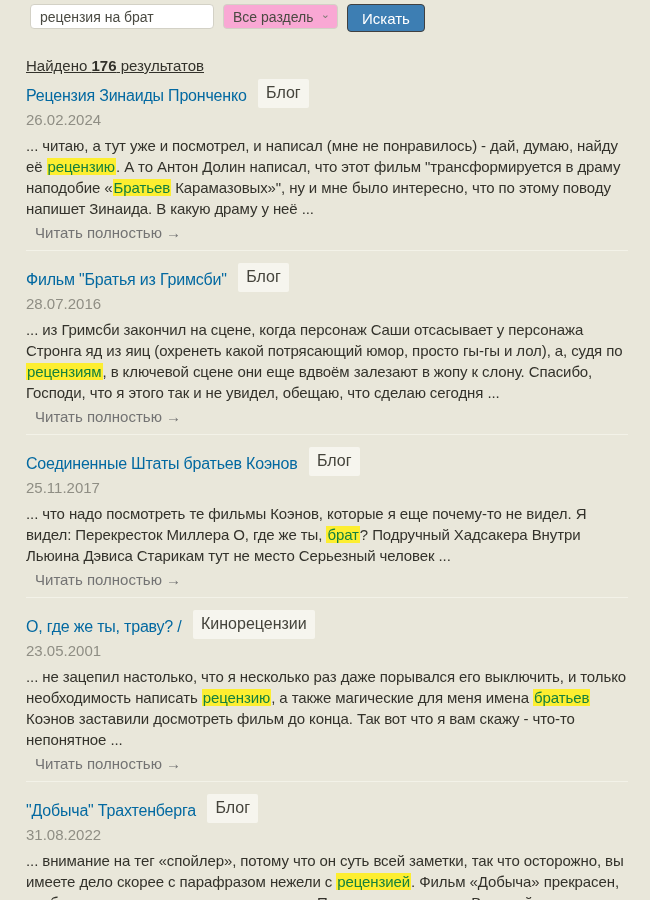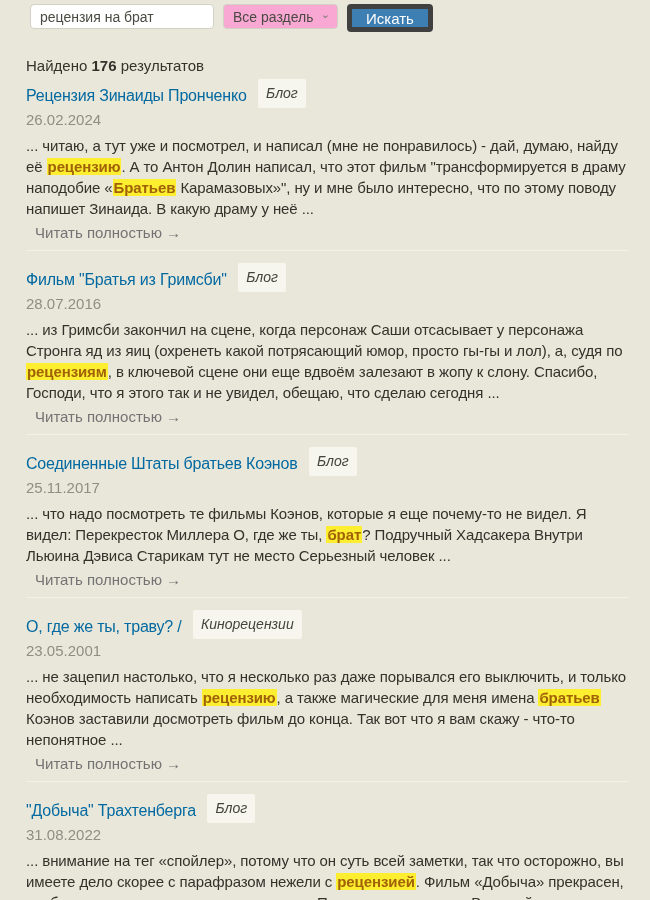--- a/index.html
+++ b/index.html
@@ -52,33 +52,34 @@
     right: 8px;
     top: 4px;
     font-size: 11px;
     color: #7b7a72;
     pointer-events: none;
   }
   .search-button {
     height: 28px;
     padding: 0 14px;
     background: #3d7eb3;
-    border: 5px solid #404040;
+    border: 1px solid #404040;
     border-radius: 4px;
     color: #ffffff;
     font-family: "Liberation Sans", sans-serif;
     font-size: 15px;
     cursor: pointer;
   }
 
   
   .results-count {
     margin: 25px 0 0 26px;
     font-size: 15px;
     color: #33322b;
+    text-decoration: underline;
   }
   .results-count b { font-weight: bold; }
 
   
   .results-list { padding: 2px 22px 0 26px; }
   .result-item {
     border-bottom: 1px solid #f3f2e8;
     padding: 12px 0 8px 0;
   }
   .result-item:first-child { padding-top: 3px; }
@@ -91,40 +92,39 @@
     text-decoration: none;
     letter-spacing: -0.2px;
   }
   .result-badge {
     display: inline-block;
     margin-left: 7px;
     padding: 2px 8px 3px 8px;
     background: #f6f5ee;
     border-radius: 2px;
     color: #45443c;
-    font-size: 14px;
+    font-size: 16px;
     vertical-align: 3px;
-    font-style: italic;
   }
   .result-date {
     margin-top: 3px;
     font-size: 15px;
     color: #8f8e84;
   }
   .result-excerpt {
     margin-top: 7px;
     font-size: 15px;
     line-height: 21px;
     letter-spacing: -0.1px;
     color: #33322b;
   }
   .result-excerpt mark {
     background: #fdee30;
-    color: #a16207;
-    font-weight: bold;
+    color: #15803d;
+    font-weight: normal;
     padding: 0 1px;
   }
   .read-more-link {
     display: inline-block;
     margin: 5px 0 0 9px;
     color: #737373;
     font-size: 15px;
     text-decoration: none;
   }
 </style>

